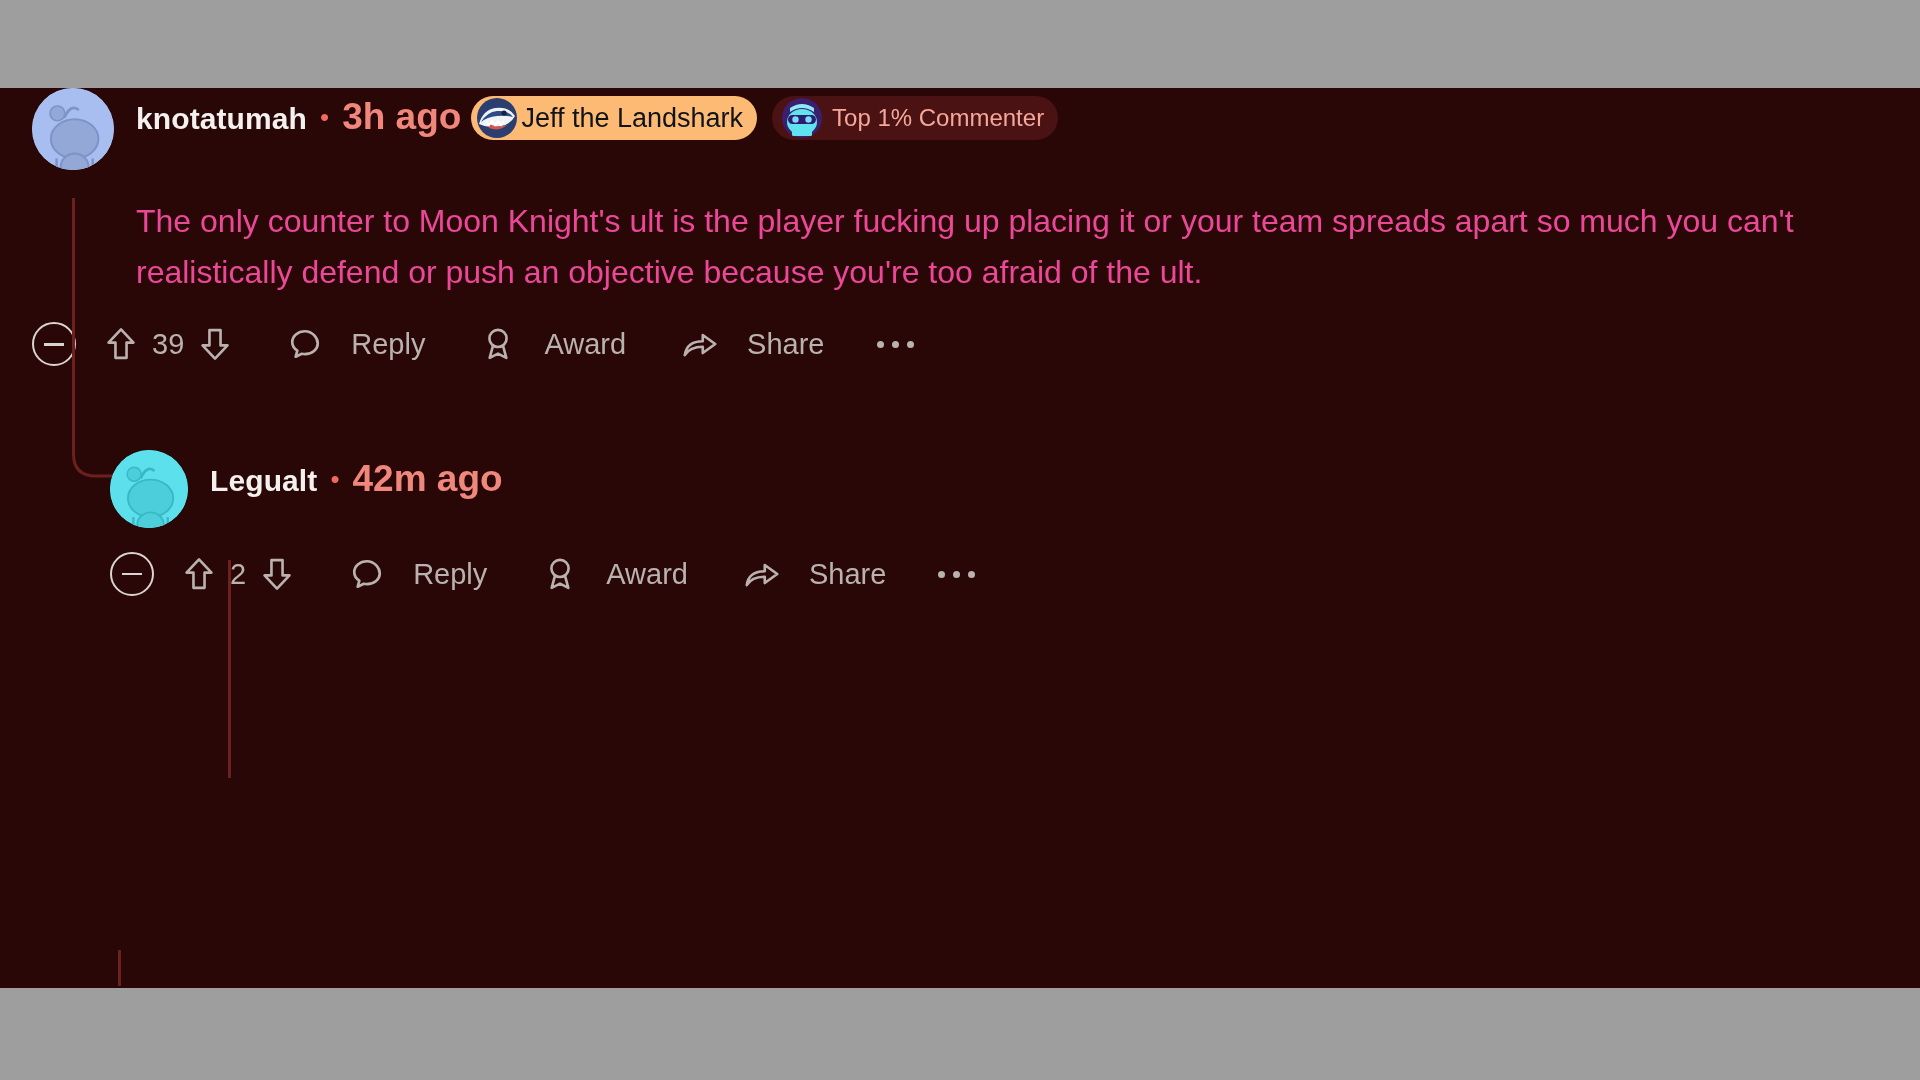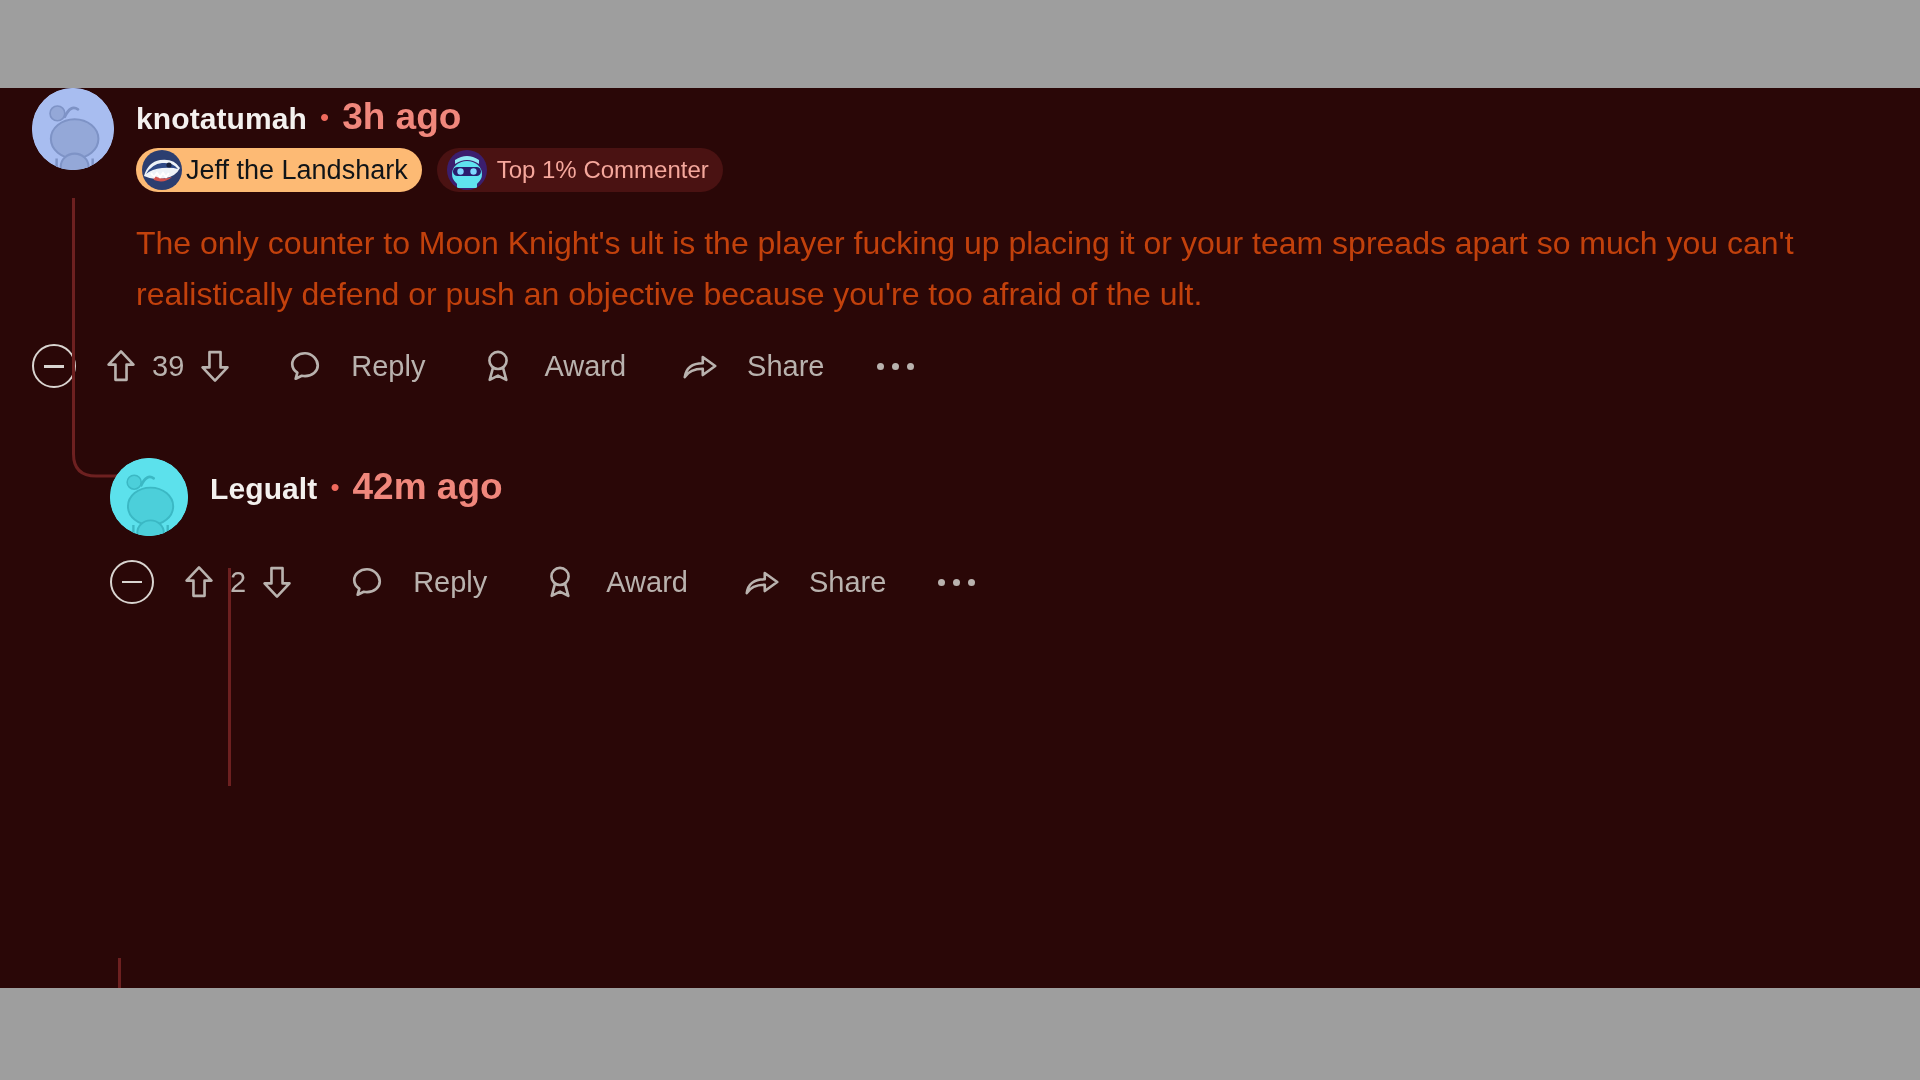--- a/index.html
+++ b/index.html
@@ -39,21 +39,21 @@
     height: 900px;
     background: #2a0707;
     overflow: hidden;
   }
 
   
   .comment {
     position: absolute;
   }
   .comment-top   { top: 0px;   left: 32px; width: 1880px; }
-  .comment-reply { top: 370px; left: 110px; width: 1800px; }
+  .comment-reply { top: 362px; left: 110px; width: 1800px; }
 
   .comment-head {
     display: flex;
     align-items: flex-start;
     position: relative;
   }
 
   
   .avatar {
     border-radius: 50%;
@@ -64,21 +64,21 @@
   .avatar-lg { width: 82px; height: 82px; }
   .avatar-md { width: 78px; height: 78px; }
   .avatar-blue { background: #a8bdf0; }
   .avatar-cyan { background: #5ce1ec; }
 
   .avatar svg { width: 100%; height: 100%; display: block; }
 
   .head-right {
     margin-left: 22px;
     display: flex;
-    flex-direction: column;
+    flex-direction: row;
     gap: 10px;
     padding-top: 8px;
   }
 
   .byline {
     display: flex;
     align-items: baseline;
     gap: 13px;
     white-space: nowrap;
   }
@@ -135,21 +135,21 @@
     height: 40px;
     border-radius: 50%;
     flex: none;
     overflow: hidden;
     display: block;
   }
   .badge-img svg { width: 100%; height: 100%; display: block; }
 
   
   .comment-body {
-    color: #c2410c;
+    color: #ec4899;
     font-size: 32px;
     line-height: 1.6;
     font-weight: 400;
     max-width: 1680px;
   }
   .body-top   { margin: 26px 0 0 104px; }
   .body-reply { margin: 26px 0 0 100px; }
 
   
   .thread-line {

